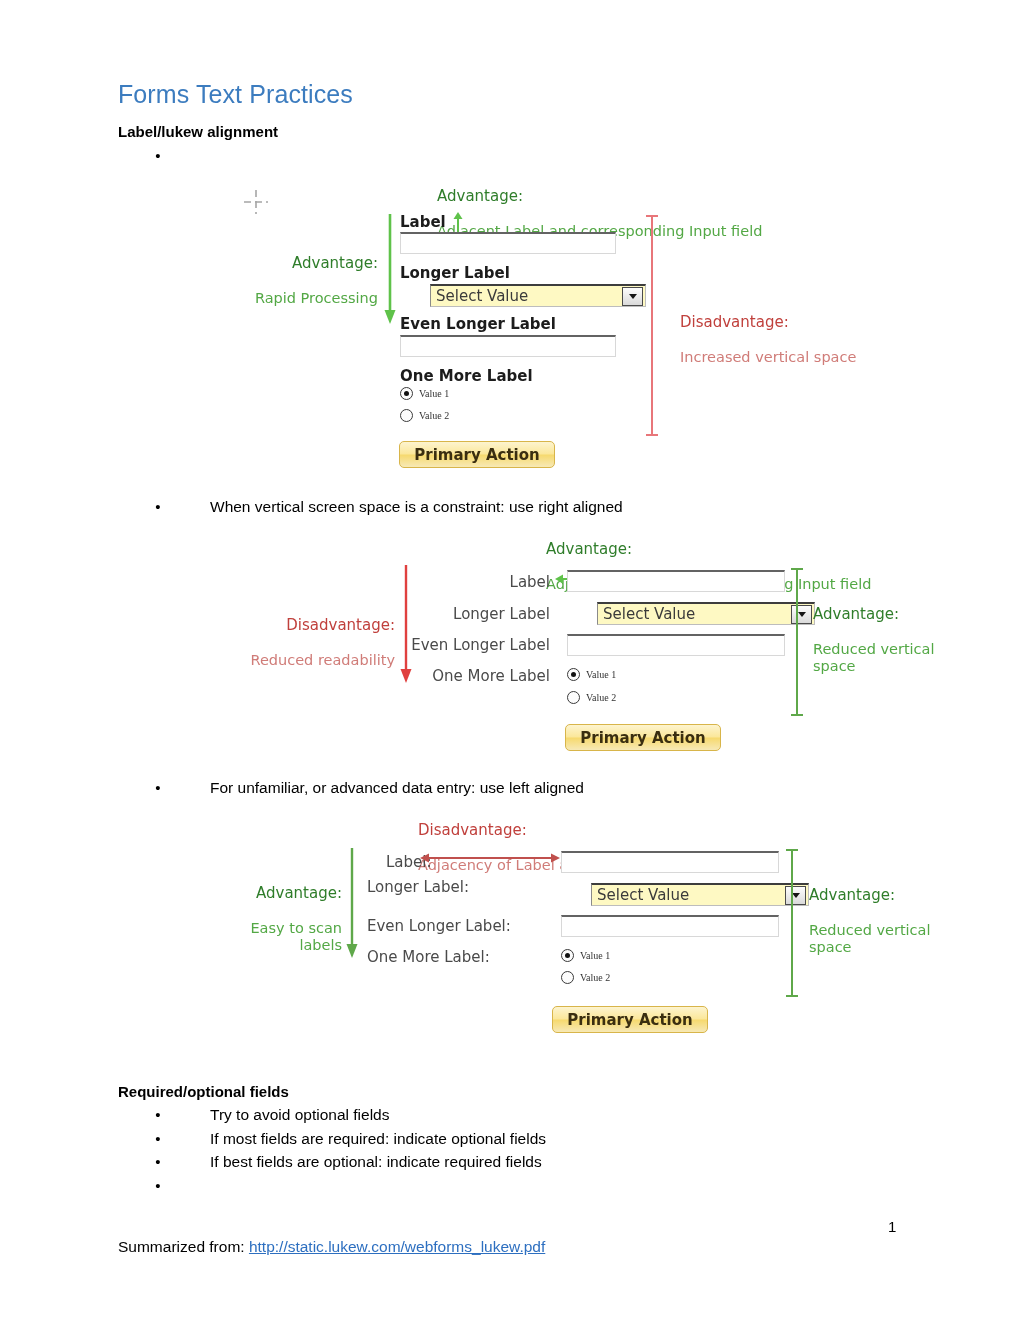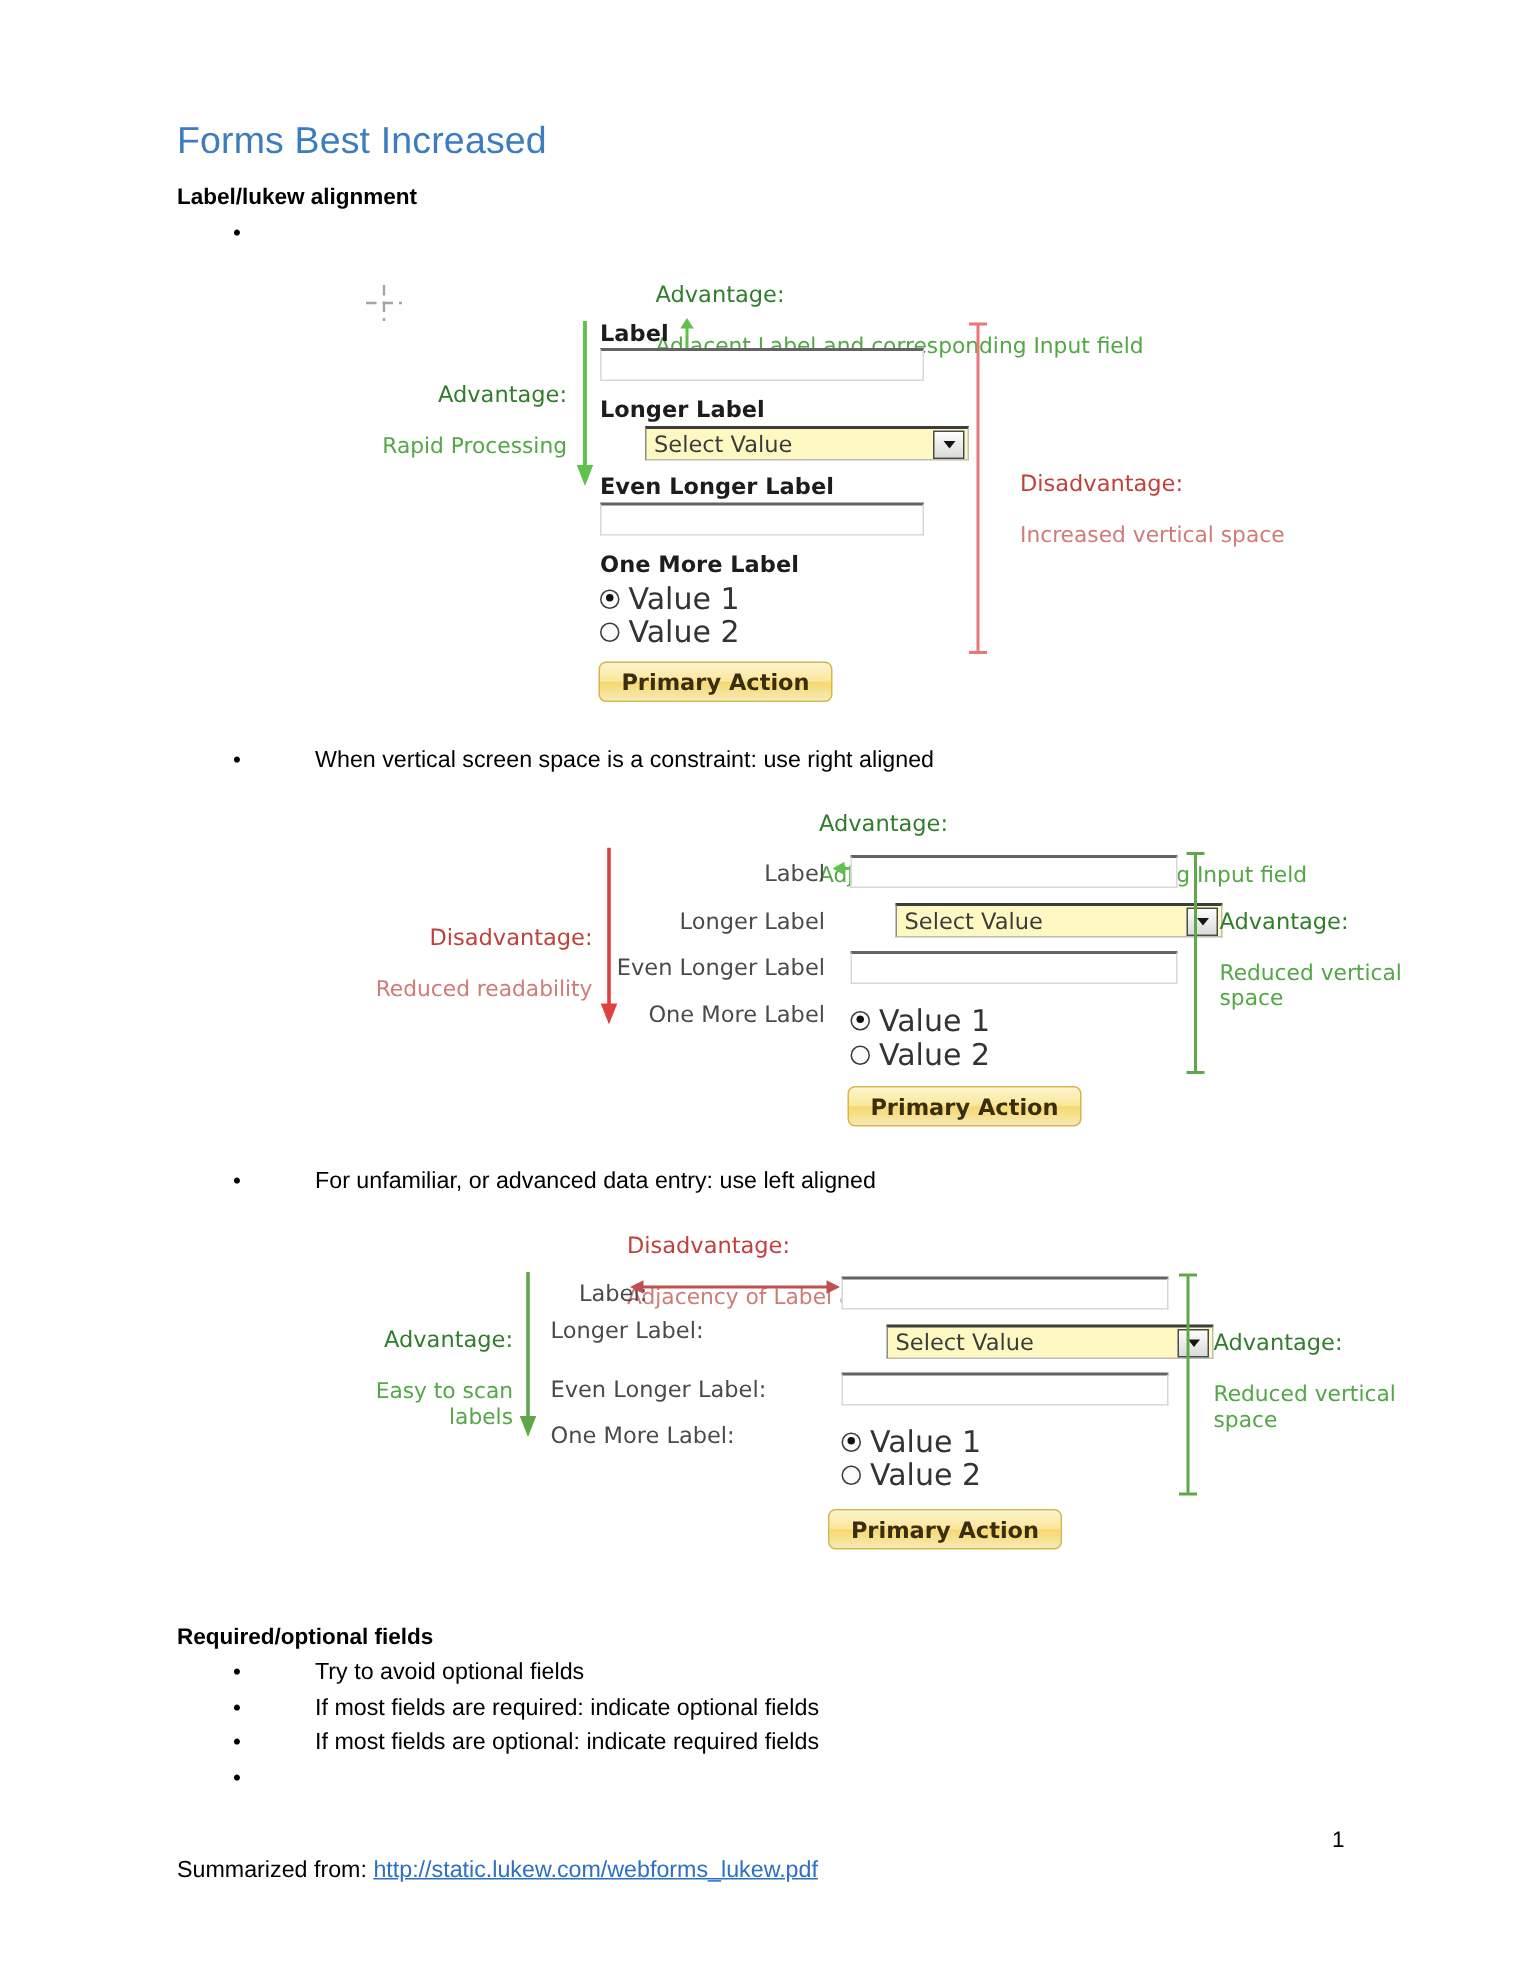--- a/index.html
+++ b/index.html
@@ -179,22 +179,23 @@
   }
   .radio-row .rb.on::after {
     content: "";
     position: absolute;
     left: 2.6px; top: 2.6px;
     width: 5.2px; height: 5.2px;
     border-radius: 50%;
     background: #111;
   }
   .radio-row .rl {
-    font-size: 20px;
+    font-size: 10px;
     color: #333;
+    font-family: Liberation Serif, serif;
   }
 
   
   .pbtn {
     position: absolute;
     border: 1px solid #d8b54a;
     border-radius: 5px;
     background: linear-gradient(#fdf4cf 0%, #fbe79a 48%, #f6d96e 52%, #f7e9b6 100%);
     color: #3a2e10;
     font-size: 15px;
@@ -213,21 +214,21 @@
   .cursor-mark {
     position: absolute;
     opacity: 0.55;
   }
 </style>
 </head>
 <body>
 
 <div class="page">
 
-  <div class="doc-title">Forms Best Increased</div>
+  <div class="doc-title">Forms Text Practices</div>
 
   <div class="section-head" style="top:123px;">Label/lukew alignment</div>
 
   <div class="bullet-row" style="left:152px; top:147px;">
     <span class="dot">•</span>
   </div>
 
   <div class="diagram" style="left:0px; top:0px; width:1020px; height:1320px; pointer-events:none;">
 
     <svg class="cursor-mark" style="left:243px; top:189px;" width="26" height="26" viewBox="0 0 26 26">
@@ -433,21 +434,21 @@
   <div class="bullet-row" style="left:152px; top:1106px;">
     <span class="dot">•</span>
     <span class="txt">Try to avoid optional fields</span>
   </div>
   <div class="bullet-row" style="left:152px; top:1130px;">
     <span class="dot">•</span>
     <span class="txt">If most fields are required: indicate optional fields</span>
   </div>
   <div class="bullet-row" style="left:152px; top:1153px;">
     <span class="dot">•</span>
-    <span class="txt">If most fields are optional: indicate required fields</span>
+    <span class="txt">If best fields are optional: indicate required fields</span>
   </div>
   <div class="bullet-row" style="left:152px; top:1177px;">
     <span class="dot">•</span>
   </div>
 
   <div class="page-number">1</div>
   <div class="footer-note">
     <span>Summarized from: </span><span class="link">http://static.lukew.com/webforms_lukew.pdf</span>
   </div>
 

